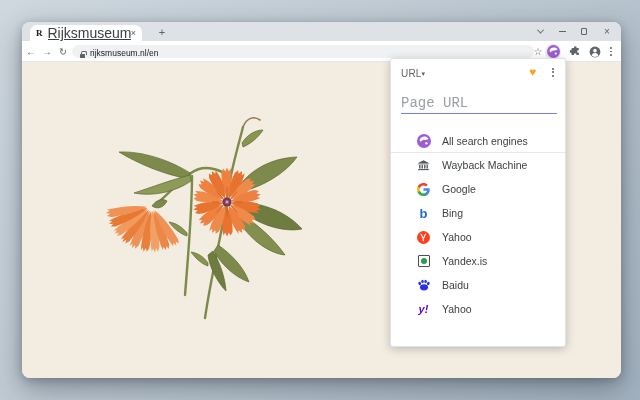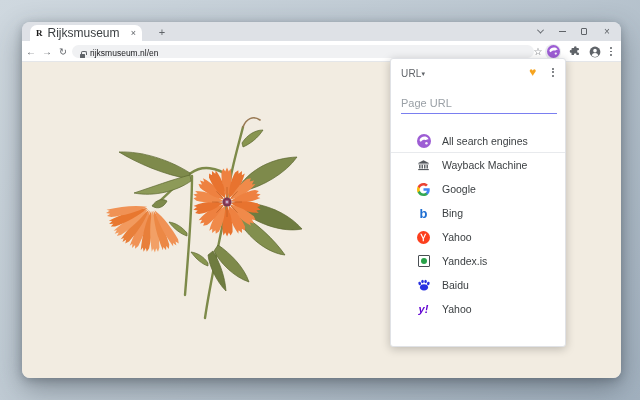--- a/index.html
+++ b/index.html
@@ -14,21 +14,21 @@
     position:absolute; left:22px; top:22px; width:599px; height:356px;
     border-radius:8px; box-shadow:0 10px 28px rgba(40,50,60,.42), 0 2px 8px rgba(40,50,60,.28);
     background:#dee1e6; overflow:visible;
   }
   
   .tabstrip{ position:absolute; left:0; top:0; width:100%; height:19px;
     background:#dee1e6; border-radius:8px 8px 0 0; }
   .tab{ position:absolute; left:8px; top:3px; width:112px; height:16px;
     background:#fff; border-radius:7px 7px 0 0; display:flex; align-items:center; padding:0 6px; }
   .tab-favicon{ font-family:"Liberation Serif",serif; font-weight:bold; font-size:9px; color:#1a1a1a; margin-right:5px; }
-  .tab-title{ font-size:12px; color:#3c4043; flex:1; white-space:nowrap; overflow:hidden; }
+  .tab-title{ font-size:14px; color:#3c4043; flex:1; white-space:nowrap; overflow:hidden;text-decoration:underline; }
   .tab-close{ font-size:9px; color:#5f6368; line-height:1; cursor:default; }
   .newtab{ position:absolute; left:134px; top:4px; width:12px; height:12px;
     font-size:11px; color:#5f6368; text-align:center; line-height:12px; }
   
   .winctl{ position:absolute; top:0; height:19px; width:10px;
     display:flex; align-items:center; justify-content:center; color:#5f6368; }
   .wc-chevron{ left:513px; } .wc-min{ left:535px; } .wc-max{ left:557px; } .wc-close{ left:580px; font-size:10px; }
   .chev{ width:5px; height:5px; border-right:1.2px solid #5f6368; border-bottom:1.2px solid #5f6368; transform:rotate(45deg) translate(-1px,-1px); }
   .minbar{ width:7px; height:1.4px; background:#5f6368; }
   .maxbox{ width:6.5px; height:6.5px; border:1.2px solid #5f6368; border-radius:1px; }
@@ -61,21 +61,21 @@
   .popup{ position:absolute; left:368px; top:36px; width:176px; height:289px; background:#fff;
     border:1px solid #e0e2e6; border-radius:3px; box-shadow:0 2px 10px rgba(0,0,0,.22); z-index:10; }
   .pp-head{ position:relative; height:30px; }
   .pp-type{ position:absolute; left:10px; top:9px; display:flex; align-items:center; 
     font-size:10px; color:#5f6368; letter-spacing:.2px; }
   .pp-caret{ font-size:7px; color:#5f6368; }
   .pp-heart{ position:absolute; left:138px; top:6px; font-size:12px; color:#f6a41f; }
   .pp-kebab{ position:absolute; left:161px; top:9px; }
   .pp-input{ position:absolute; left:10px; top:34px; width:156px; height:20px; }
   .pp-input input{ width:100%; height:100%; border:none; outline:none; border-bottom:1.6px solid #7a7ff0;
-    font-family:Liberation Sans, sans-serif; font-size:11px; color:#202124; background:transparent; }
+    font-family:Liberation Mono, monospace; font-size:14px; color:#202124; background:transparent; }
   .pp-input input::placeholder{ color:#9aa0a6; }
   .engine-list{ position:absolute; left:0; top:70px; width:100%; }
   .engine-row{ height:24px; display:flex; align-items:center; padding-left:25px; cursor:default; }
   .engine-row.sep{ border-bottom:1px solid #e8eaed; }
   .engine-icon{ width:15px; height:15px; display:flex; align-items:center; justify-content:center; flex-shrink:0; }
   .engine-label{ margin-left:11px; font-size:10.5px; color:#3c4043; }
   .bing-b{ font-size:13px; font-weight:bold; color:#1f6fd2; line-height:1; }
   .yahoo-y{ font-size:11px; font-weight:bold; font-style:italic; color:#5f01d1; line-height:1; }
   .archive-sq{ width:12px; height:12px; border:1.6px solid #4a4f54; background:#fff; border-radius:1px;
     display:flex; align-items:center; justify-content:center; }

